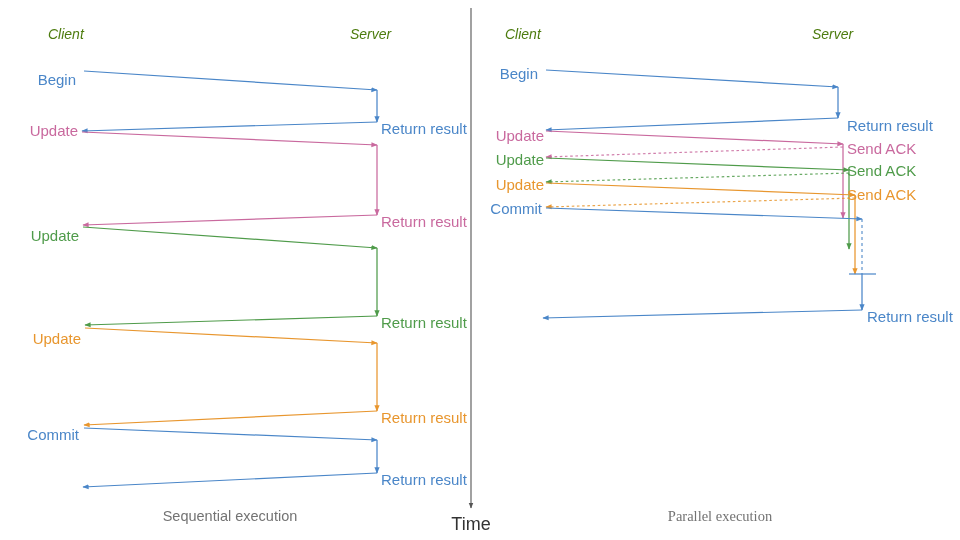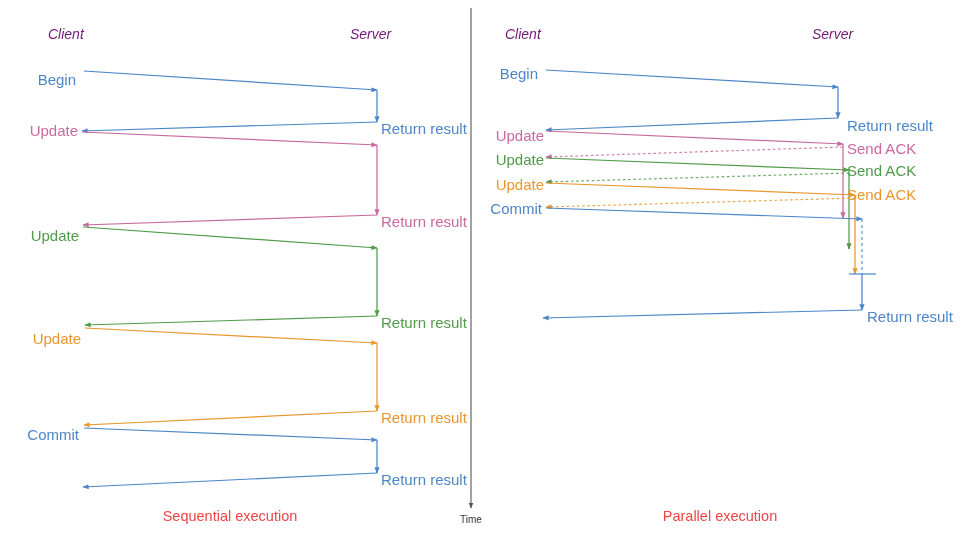--- a/index.html
+++ b/index.html
@@ -29,28 +29,28 @@
   .lbl {
     position: absolute;
     white-space: nowrap;
     font-family: "Liberation Sans", sans-serif;
     font-size: 15px;
     line-height: 1;
   }
   .lbl.actor {
     font-style: italic;
     font-size: 14px;
-    color: #701a75;
+    color: #4d7c0f;
   }
   .lbl.caption {
     font-size: 14.5px;
-    color: #ef4444;
+    color: #737373;
   }
   .lbl.timeaxis {
-    font-size: 10px;
+    font-size: 18px;
     color: #333333;
   }
   .lbl.r-end { transform: translateX(-100%); }
   .lbl.ctr   { transform: translateX(-50%); }
 </style>
 </head>
 <body>
 
 <div id="stage">
   <svg id="svg-layer" viewBox="0 0 960 540" xmlns="http://www.w3.org/2000/svg">
@@ -121,21 +121,21 @@
       <div class="lbl r-end" style="left: 78px; top: 123px; color: rgb(201, 105, 158);">Update</div>
       <div class="lbl " style="left: 381px; top: 214px; color: rgb(201, 105, 158);">Return result</div>
       <div class="lbl r-end" style="left: 79px; top: 228px; color: rgb(79, 155, 74);">Update</div>
       <div class="lbl " style="left: 381px; top: 315px; color: rgb(79, 155, 74);">Return result</div>
       <div class="lbl r-end" style="left: 81px; top: 331px; color: rgb(232, 150, 46);">Update</div>
       <div class="lbl " style="left: 381px; top: 410px; color: rgb(232, 150, 46);">Return result</div>
       <div class="lbl r-end" style="left: 79px; top: 427px; color: rgb(74, 134, 200);">Commit</div>
       <div class="lbl " style="left: 381px; top: 472px; color: rgb(74, 134, 200);">Return result</div>
       <div class="lbl actor" style="left: 505px; top: 27px;">Client</div>
       <div class="lbl actor" style="left: 812px; top: 27px;">Server</div>
-      <div class="lbl caption ctr" style="left: 720px; top: 509px;">Parallel execution</div>
+      <div class="lbl caption ctr" style="left: 720px; top: 509px; font-family: Liberation Serif, serif;">Parallel execution</div>
       <div class="lbl r-end" style="left: 538px; top: 66px; color: rgb(74, 134, 200);">Begin</div>
       <div class="lbl " style="left: 847px; top: 118px; color: rgb(74, 134, 200);">Return result</div>
       <div class="lbl r-end" style="left: 544px; top: 128px; color: rgb(201, 105, 158);">Update</div>
       <div class="lbl " style="left: 847px; top: 141px; color: rgb(201, 105, 158);">Send ACK</div>
       <div class="lbl r-end" style="left: 544px; top: 152px; color: rgb(79, 155, 74);">Update</div>
       <div class="lbl " style="left: 847px; top: 163px; color: rgb(79, 155, 74);">Send ACK</div>
       <div class="lbl r-end" style="left: 544px; top: 177px; color: rgb(232, 150, 46);">Update</div>
       <div class="lbl " style="left: 847px; top: 187px; color: rgb(232, 150, 46);">Send ACK</div>
       <div class="lbl r-end" style="left: 542px; top: 201px; color: rgb(74, 134, 200);">Commit</div>
       <div class="lbl " style="left: 867px; top: 309px; color: rgb(74, 134, 200);">Return result</div>

